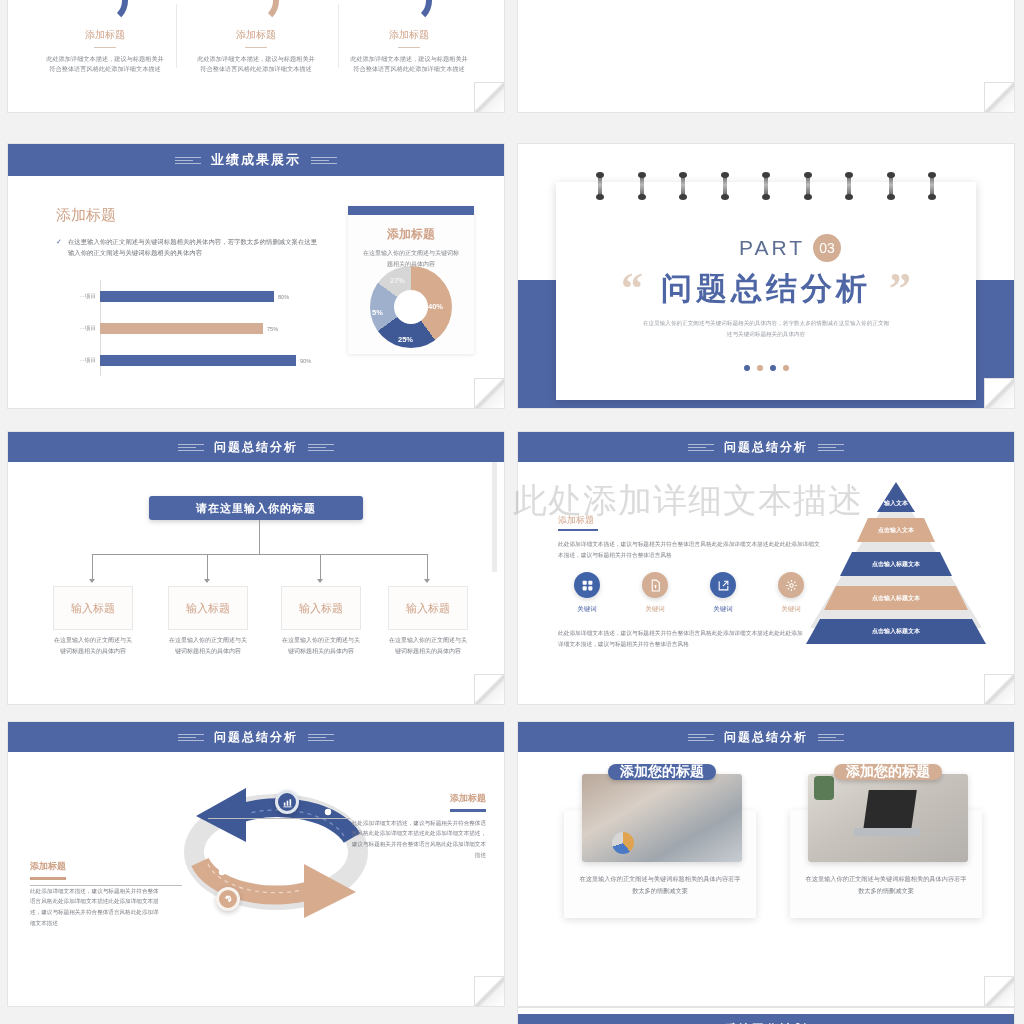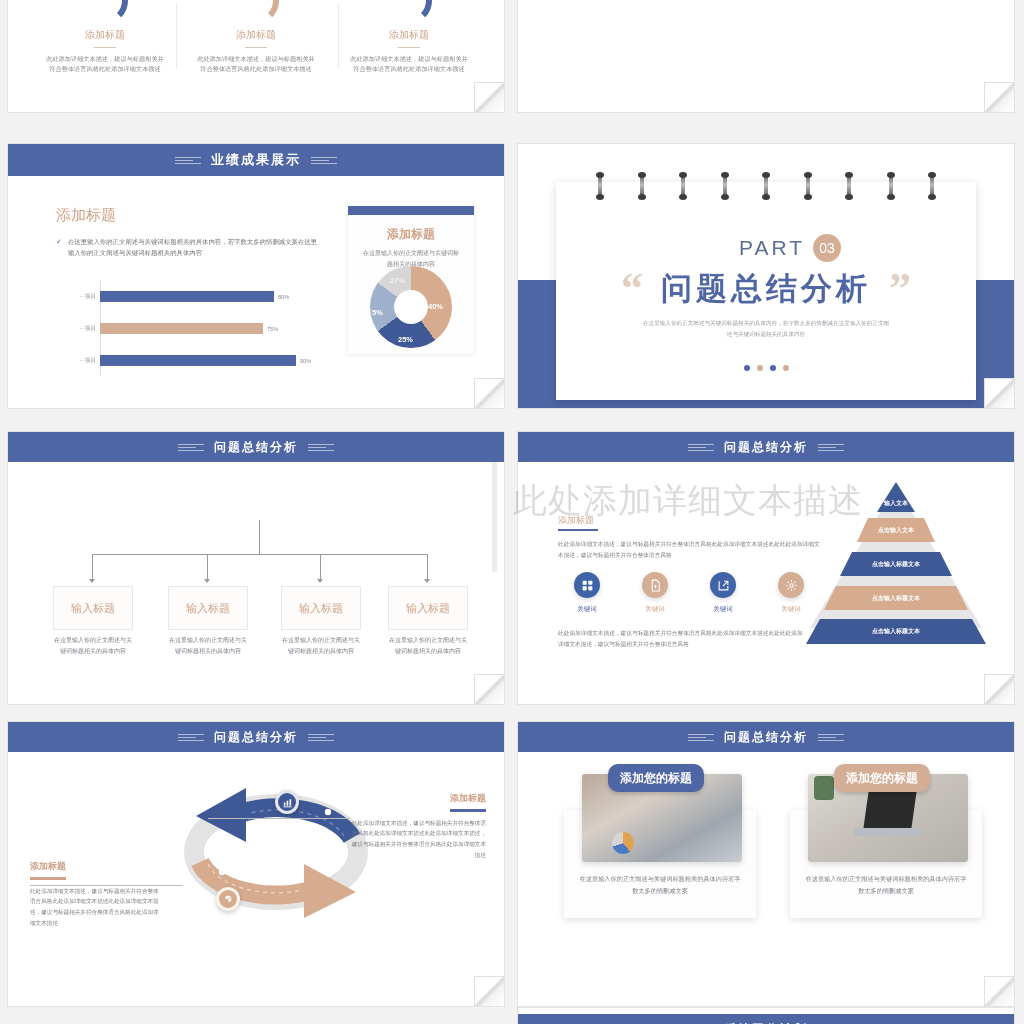--- a/index.html
+++ b/index.html
@@ -164,21 +164,21 @@
   .s7-lbl-r p { font-size: 5.6px; color: #7d8087; line-height: 1.95; text-align: right; }
   .s7-lbl-l p { font-size: 5.6px; color: #7d8087; line-height: 1.95; }
   .s7-leader { position: absolute; height: 1px; background: #bdbdbd; }
   .s7-cyc { position: absolute; left: 168px; top: 58px; width: 160px; height: 150px; }
   .s7-badge { position: absolute; width: 24px; height: 24px; border-radius: 50%; display: flex; align-items: center; justify-content: center; color: #fff; font-size: 10px; box-shadow: 0 2px 5px rgba(0,0,0,.2); border: 3px solid rgba(255,255,255,.85); }
 
   
   .s8-card { position: absolute; top: 88px; width: 192px; height: 108px; background: #fdfdfd; box-shadow: 0 2px 8px rgba(0,0,0,.12); }
   .s8-card p { position: absolute; left: 14px; right: 14px; bottom: 22px; font-size: 6.2px; color: #7d8087; line-height: 1.85; text-align: center; }
   .s8-photo { position: absolute; top: -36px; width: 160px; height: 88px; border-radius: 3px; overflow: hidden; box-shadow: 0 2px 6px rgba(0,0,0,.15); }
-  .s8-pill { position: absolute; top: -46px; height: 28px; border-radius: 10px; display: flex; align-items: center; justify-content: center; color: #fff; font-size: 12px; font-weight: bold; padding: 0 12px; z-index: 3; box-shadow: 0 2px 4px rgba(0,0,0,.18); }
+  .s8-pill { position: absolute; top: -46px; height: 16px; border-radius: 10px; display: flex; align-items: center; justify-content: center; color: #fff; font-size: 14px; font-weight: bold; padding: 0 12px; z-index: 3; box-shadow: 0 2px 4px rgba(0,0,0,.18); }
   .s8-pill.b { background: #4f66a5; }
   .s8-pill.t { background: #d3ae95; }
 
   
 </style>
 </head>
 <body>
 
 <div class="page">
 
@@ -324,20 +324,21 @@
             <i style="width:26px"></i>
           </span>
         <span class="band-title" style="font-size:12px;">问题总结分析</span>
         <span class="band-deco">
             <i style="width:26px"></i>
             <i style="width:18px"></i>
             <i style="width:26px"></i>
           </span>
       </div>
 
+      <div class="s5-root">请在这里输入你的标题</div>
 
       <div class="s5-vline" style="left:251px; top:88px; height:34px;"></div>
       <div class="s5-hline" style="left:84px; top:122px; width:335px;"></div>
       <div class="s5-vline" style="left:84px; top:122px; height:25px;"></div>
       <div class="s5-vline" style="left:199px; top:122px; height:25px;"></div>
       <div class="s5-vline" style="left:312px; top:122px; height:25px;"></div>
       <div class="s5-vline" style="left:419px; top:122px; height:25px;"></div>
       <div class="s5-arrow" style="left:81px; top:147px;"></div>
       <div class="s5-arrow" style="left:196px; top:147px;"></div>
       <div class="s5-arrow" style="left:309px; top:147px;"></div>

